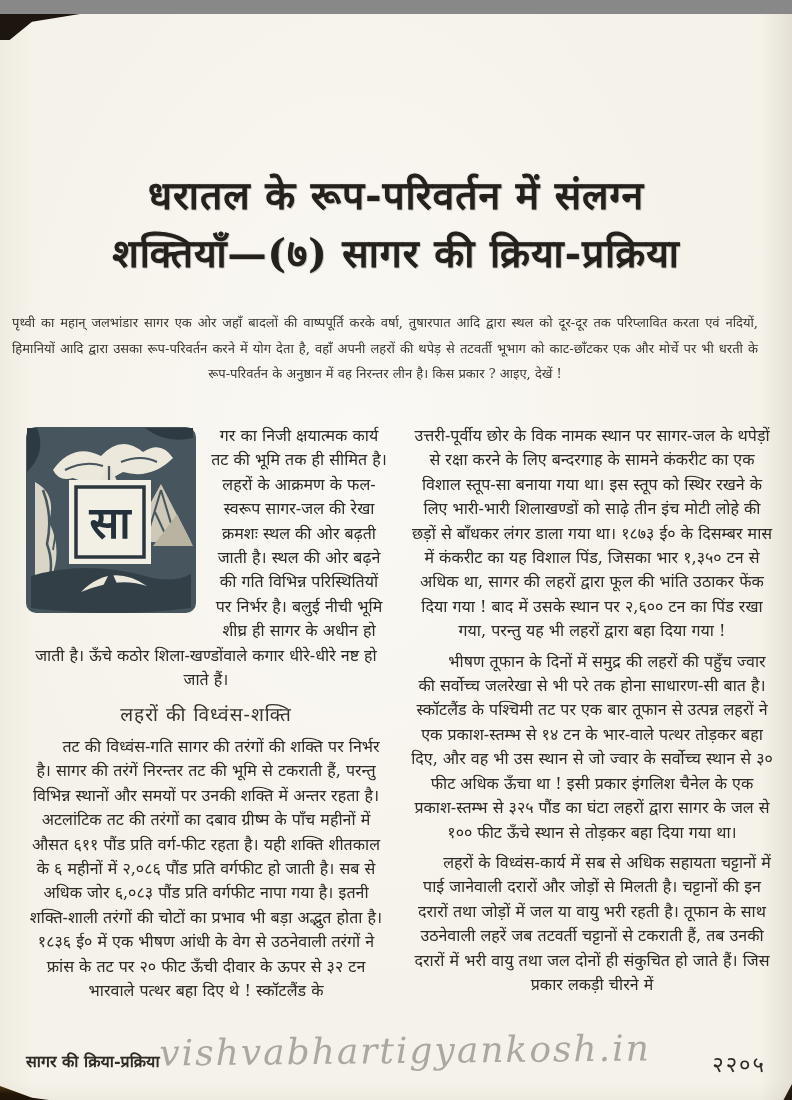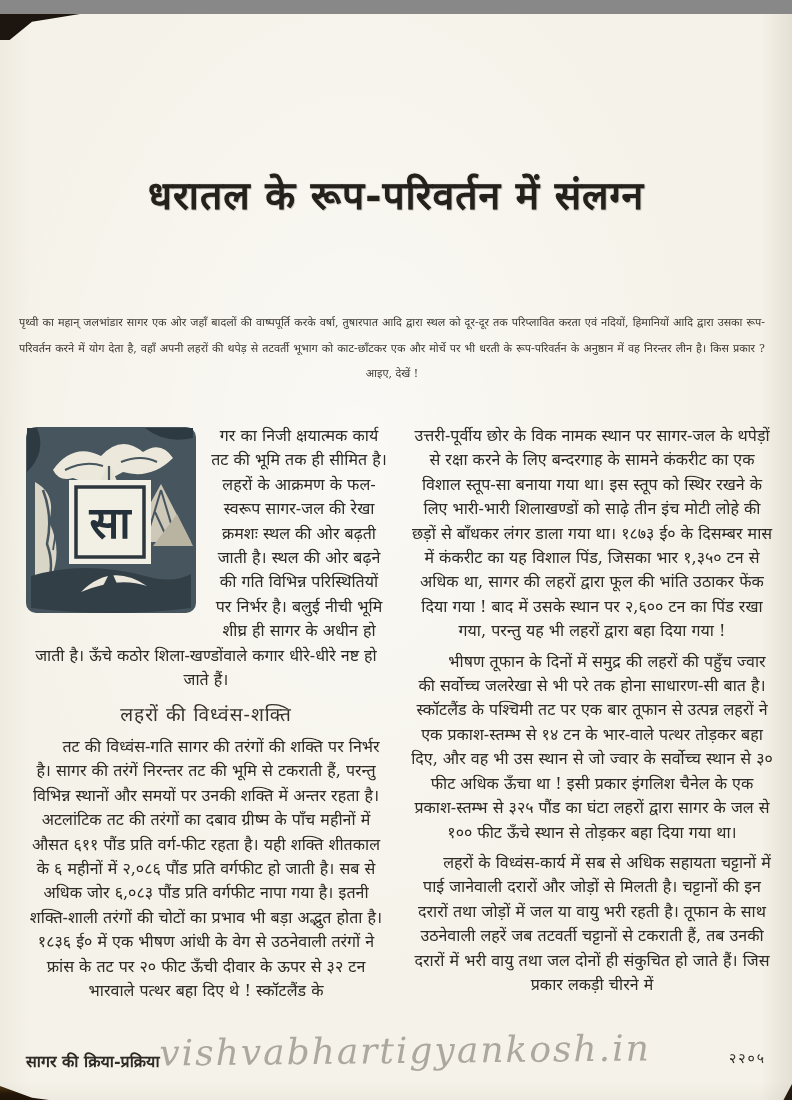--- a/index.html
+++ b/index.html
@@ -31,22 +31,22 @@
     position:absolute;left:0;width:100%;text-align:center;
     font-weight:bold;font-size:39px;line-height:50px;color:#24201c;
     letter-spacing:1px;
     text-shadow:0 0 1px rgba(40,35,30,.45), 1px 1px 0 rgba(90,85,75,.25);
   }
   .title.l1{top:156px;}
   .title.l2{top:214px;}
 
   
   .intro{
-    position:absolute;left:19px;top:296px;width:746px;
-    font-size:11px;line-height:25.5px;
+    position:absolute;left:12px;top:296px;width:746px;
+    font-size:13px;line-height:25.5px;
     text-align:justify;text-align-last:center;
     color:#3a352f;
   }
 
   
   .columns{
     position:absolute;left:25px;top:410px;width:748px;height:608px;
     display:flex;gap:24px;overflow:hidden;
   }
   .col{width:362px;font-size:16px;line-height:24.4px;text-align:justify;color:#2e2a25;}
@@ -72,21 +72,21 @@
     font-size:19px;color:#35302a;letter-spacing:1px;
   }
 
   
   .footer-left{
     position:absolute;left:26px;top:1036px;
     font-size:16px;font-weight:bold;color:#2e2a25;
   }
   .page-number{
     position:absolute;right:26px;top:1034px;
-    font-size:14px;color:#2e2a25;letter-spacing:2px;
+    font-size:22px;color:#2e2a25;letter-spacing:2px;
   }
   .watermark{
     position:absolute;left:155px;top:1016px;width:500px;
     text-align:center;
     font-family:"DejaVu Serif","Liberation Serif",serif;
     font-style:italic;font-size:36px;letter-spacing:2px;
     color:rgba(108,101,88,.55);
     text-shadow:0 0 1px rgba(255,255,255,.6);
     transform:rotate(-0.6deg);
   }
@@ -94,20 +94,21 @@
 </head>
 <body>
 
 <div class="page">
 
   <div class="blob tl"></div>
   <div class="blob bl"></div>
   <div class="blob br"></div>
 
   <div class="title l1">धरातल के रूप-परिवर्तन में संलग्न</div>
+  <div class="title l2">शक्तियाँ—(७) सागर की क्रिया-प्रक्रिया</div>
 
   <div class="intro">पृथ्वी का महान् जलभांडार सागर एक ओर जहाँ बादलों की वाष्पपूर्ति करके वर्षा, तुषारपात आदि द्वारा स्थल को दूर-दूर तक परिप्लावित करता एवं नदियों, हिमानियों आदि द्वारा उसका रूप-परिवर्तन करने में योग देता है, वहाँ अपनी लहरों की थपेड़ से तटवर्ती भूभाग को काट-छाँटकर एक और मोर्चे पर भी धरती के रूप-परिवर्तन के अनुष्ठान में वह निरन्तर लीन है। किस प्रकार ? आइए, देखें !</div>
 
   <div class="columns">
 
     <div class="col">
       <div class="illus">
         <svg viewBox="0 0 172 188">
           <rect x="1" y="1" width="170" height="186" rx="10" fill="#46555e"></rect>
           <path d="M2,46 Q22,26 12,2 L2,2 Z" fill="#2e3a42"></path>

